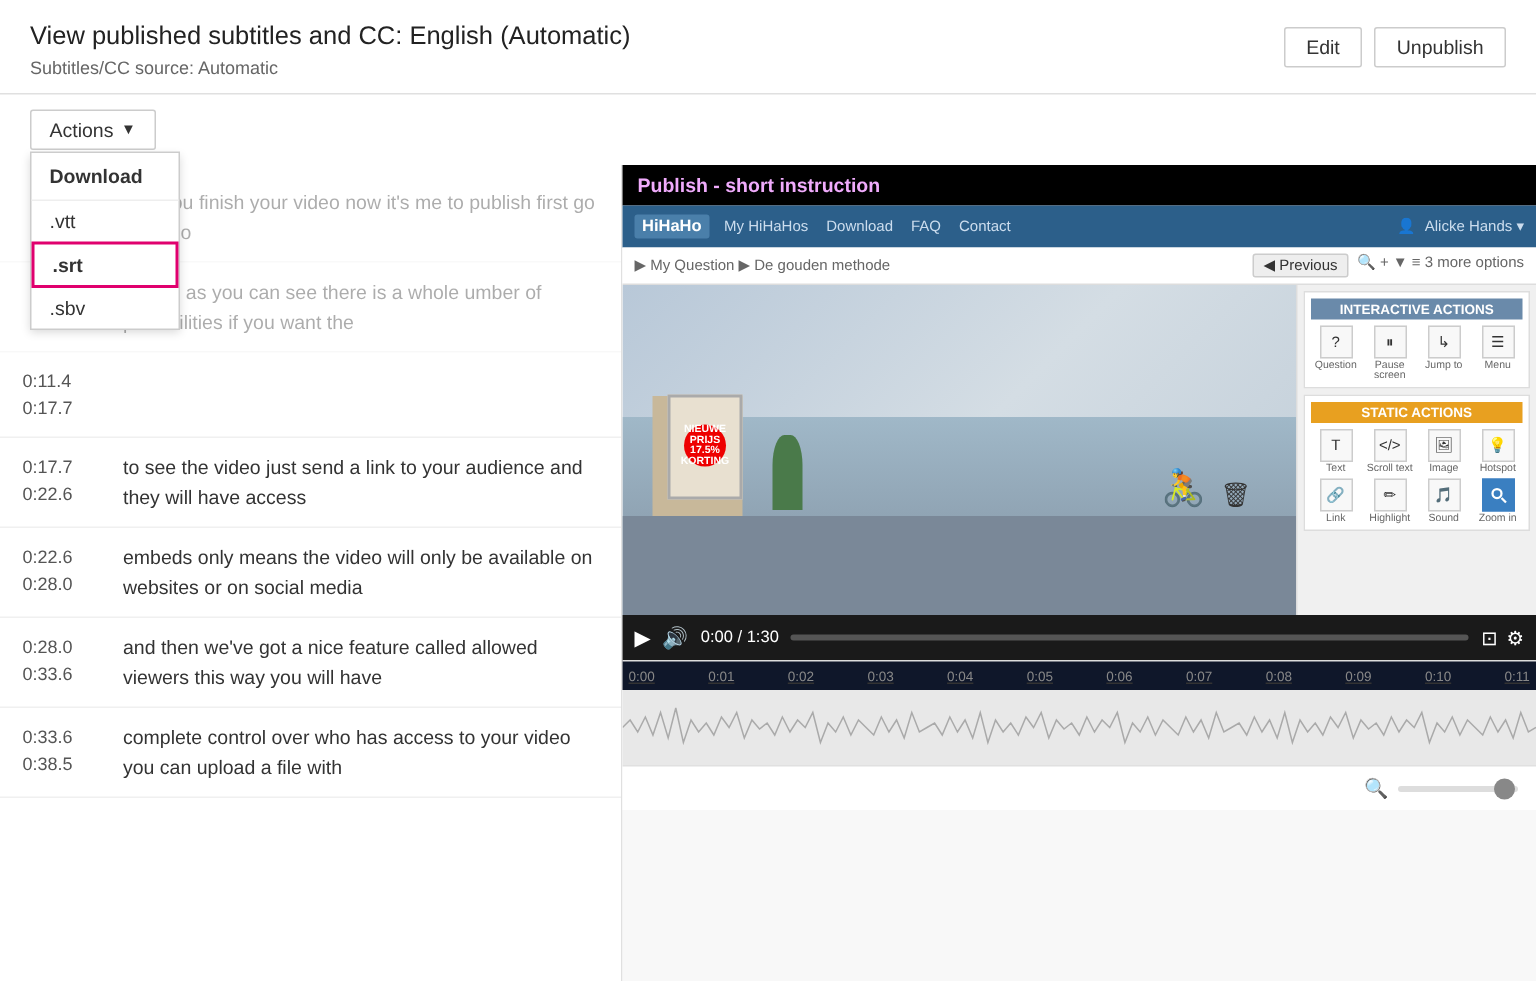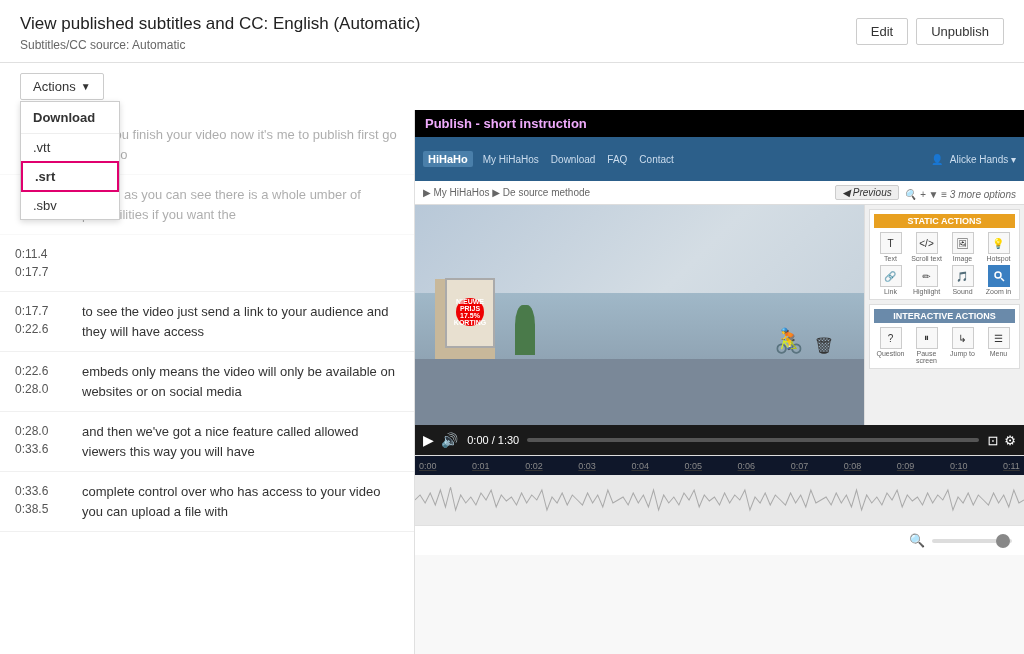--- a/index.html
+++ b/index.html
@@ -24,21 +24,21 @@
 
     .subtitle-list { width: 415px; overflow-y: auto; border-right: 1px solid #e0e0e0; padding-top: 5px; }
     .subtitle-row { display: flex; padding: 10px 15px; border-bottom: 1px solid #f0f0f0; gap: 12px; cursor: pointer; }
     .subtitle-row.dimmed { opacity: 0.4; }
     .time-col { min-width: 55px; color: #555; font-size: 12px; line-height: 1.5; }
     .time-col .time { display: block; }
     .text-col { font-size: 13px; color: #333; line-height: 1.5; }
 
     .video-panel { flex: 1; display: flex; flex-direction: column; background: #f8f8f8; }
 
-    .video-top-bar { background: #2c5f8a; height: 44px; display: flex; align-items: center; padding: 0 8px; gap: 10px; }
+    .video-top-bar { background: #2c5f8a; height: 28px; display: flex; align-items: center; padding: 0 8px; gap: 10px; }
     .video-top-bar-logo { color: #fff; font-weight: bold; font-size: 11px; background: #4a7faa; padding: 2px 5px; border-radius: 2px; }
     .video-top-bar-nav { display: flex; gap: 12px; }
     .video-top-bar-nav span { color: #cde; font-size: 10px; cursor: pointer; }
     .video-top-bar-right { margin-left: auto; display: flex; align-items: center; gap: 6px; }
     .video-top-bar-right span { color: #cde; font-size: 10px; }
 
     .video-title-bar { background: #fff; padding: 4px 8px; display: flex; align-items: center; justify-content: space-between; border-bottom: 1px solid #ddd; }
 
     .video-body { display: flex; height: 220px; background: #fff; }
     .video-main-area { flex: 1; position: relative; background: #e8e8e8; overflow: hidden; }
@@ -178,23 +178,23 @@
         <span>Contact</span>
       </div>
       <div class="video-top-bar-right">
         <span>👤</span>
         <span>Alicke Hands ▾</span>
       </div>
     </div>
 
     <div class="video-title-bar">
       <div style="display:flex; align-items:center; gap:8px;">
-        <span style="font-size:10px; color:#666;">▶ My HiHaHos ▶ De source methode</span>
-      </div>
-      <div style="display:flex; align-items:flex-end; gap:6px;font-style:italic;">
+        <span style="font-size:10px; color:#666;">▶ My Question ▶ De gouden methode</span>
+      </div>
+      <div style="display:flex; align-items:flex-start; gap:6px;">
         <span style="font-size:10px; background:#eee; border:1px solid #ccc; padding:1px 6px; cursor:pointer; border-radius:2px;">◀ Previous</span>
         <span style="font-size:10px; color:#666;">🔍 + ▼ ≡ 3 more options</span>
       </div>
     </div>
 
 
     <div class="video-body">
 
       <div class="video-main-area">
         <div class="video-scene">
@@ -208,20 +208,42 @@
 
           <div style="position:absolute; right:60px; bottom:32%; font-size:24px;">🚴</div>
 
           <div style="position:absolute; right:30px; bottom:32%; font-size:16px;">🗑</div>
         </div>
       </div>
 
       <div class="video-side-panel">
 
         <div class="side-panel-section">
+          <div class="side-panel-title">INTERACTIVE ACTIONS</div>
+          <div class="icon-grid">
+            <div class="icon-cell">
+              <div class="icon-box">?</div>
+              <div class="icon-label">Question</div>
+            </div>
+            <div class="icon-cell">
+              <div class="icon-box">⏸</div>
+              <div class="icon-label">Pause screen</div>
+            </div>
+            <div class="icon-cell">
+              <div class="icon-box">↳</div>
+              <div class="icon-label">Jump to</div>
+            </div>
+            <div class="icon-cell">
+              <div class="icon-box">☰</div>
+              <div class="icon-label">Menu</div>
+            </div>
+          </div>
+        </div>
+
+        <div class="side-panel-section">
           <div class="side-panel-title static-title">STATIC ACTIONS</div>
           <div class="icon-grid">
             <div class="icon-cell">
               <div class="icon-box">T</div>
               <div class="icon-label">Text</div>
             </div>
             <div class="icon-cell">
               <div class="icon-box">&lt;/&gt;</div>
               <div class="icon-label">Scroll text</div>
             </div>
@@ -246,42 +268,20 @@
               <div class="icon-label">Sound</div>
             </div>
             <div class="icon-cell">
               <div class="icon-box" style="background:#3a7fc1; border-color:#3a7fc1;">
                 <svg width="12" height="12" viewBox="0 0 12 12" fill="white">
                     <circle cx="5" cy="5" r="3" fill="none" stroke="white" stroke-width="1.5"></circle>
                     <line x1="8" y1="8" x2="11" y2="11" stroke="white" stroke-width="1.5"></line>
                   </svg>
               </div>
               <div class="icon-label">Zoom in</div>
-            </div>
-          </div>
-        </div>
-
-        <div class="side-panel-section">
-          <div class="side-panel-title">INTERACTIVE ACTIONS</div>
-          <div class="icon-grid">
-            <div class="icon-cell">
-              <div class="icon-box">?</div>
-              <div class="icon-label">Question</div>
-            </div>
-            <div class="icon-cell">
-              <div class="icon-box">⏸</div>
-              <div class="icon-label">Pause screen</div>
-            </div>
-            <div class="icon-cell">
-              <div class="icon-box">↳</div>
-              <div class="icon-label">Jump to</div>
-            </div>
-            <div class="icon-cell">
-              <div class="icon-box">☰</div>
-              <div class="icon-label">Menu</div>
             </div>
           </div>
         </div>
       </div>
     </div>
 
     <div class="video-controls-bar">
       <button class="control-btn">▶</button>
       <button class="control-btn">🔊</button>
       <span class="time-display">0:00 / 1:30</span>

